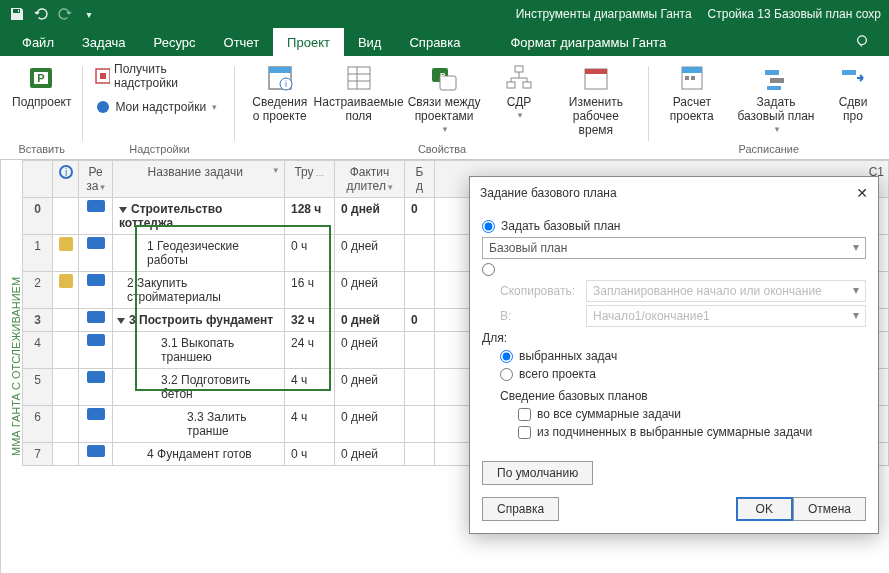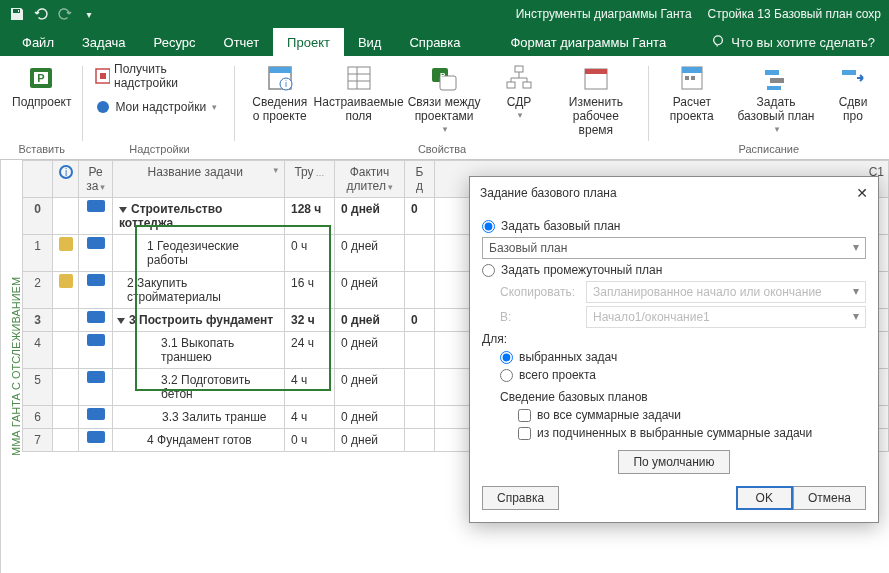--- a/index.html
+++ b/index.html
@@ -149,21 +149,21 @@
   .dlg-title { display:flex; align-items:center; padding:8px 10px; border-bottom:none;}
   .dlg-title .close { margin-left:auto; cursor:pointer; font-size:14px; }
   .dlg-body { padding: 6px 12px 12px; }
   .radio-row, .check-row { display:flex; align-items:center; gap:6px; margin:4px 0; }
   .subgroup { margin-left: 18px; }
   .field-row { display:flex; align-items:center; gap:6px; margin:3px 0;}
   .field-row label { width:80px; color:#555;}
   .field-row .combo { flex:1; border:1px solid #aaa; padding:3px 20px 3px 6px; position:relative; color:#555;}
   .field-row .combo::after {content:"▾"; position:absolute; right:6px; top:2px; color:#888;}
   .field-row.disabled label,.field-row.disabled .combo{color:#bbb;border-color:#ddd;}
-  .dlg-buttons { display:flex; gap:8px; justify-content:center; margin-top:10px;}
+  .dlg-buttons { display:flex; gap:8px; justify-content:flex-start; margin-top:22px;}
   .dlg-buttons.split { justify-content:space-between;}
   .btn {
     border: 1px solid #999;
     padding: 4px 14px;
     background:#f4f4f4;
     cursor:pointer;
     font-size:12px;
   }
   .btn.primary { border:2px solid #2f73c7; padding:3px 18px;}
   .section-title{margin:8px 0 4px; color:#333;}
@@ -203,21 +203,20 @@
   <div class="tab">Ресурс</div>
   <div class="tab">Отчет</div>
   <div class="tab active">Проект</div>
   <div class="tab">Вид</div>
   <div class="tab">Справка</div>
   <div class="tab" style="margin-left:22px">Формат диаграммы Ганта</div>
   <div class="tab help">
     <svg width="14" height="14" viewBox="0 0 16 16">
         <path fill="none" stroke="#fff" stroke-width="1.5" d="M8 11a5 5 0 1 0-5-5c0 2 1 3 2 4 1 1 2 1 2 1v2M8 15h0"></path>
       </svg>
-    <span>Что вы хотите сделать?</span>
   </div>
 </div>
 
 <div class="ribbon">
   <div class="group">
     <div class="group-buttons">
       <div class="big-btn">
         <span class="ico">
           <svg width="28" height="28">
               <rect x="2" y="4" width="22" height="20" fill="#2e7d32" rx="2"></rect>
@@ -440,21 +439,21 @@
             <td style="padding-left:48px">3.2 Подготовить бетон</td>
             <td>4 ч</td>
             <td>0 дней</td>
             <td></td>
             <td></td>
           </tr>
           <tr>
             <td class="row-num">6</td>
             <td class="icon-cell"></td>
             <td class="icon-cell"><span class="mode-icon"></span></td>
-            <td style="padding-left:49px">3.3 Залить транше</td>
+            <td style="padding-left:74px">3.3 Залить транше</td>
             <td>4 ч</td>
             <td>0 дней</td>
             <td></td>
             <td></td>
           </tr>
           <tr>
             <td class="row-num">7</td>
             <td class="icon-cell"></td>
             <td class="icon-cell"><span class="mode-icon"></span></td>
             <td style="padding-left:34px">4 Фундамент готов</td>
@@ -478,21 +477,20 @@
   <div class="dlg-body">
     <div class="radio-row">
       <input type="radio" checked="" style="">
       <span>Задать базовый план</span>
     </div>
     <div class="field-row subgroup">
       <div class="combo">Базовый план</div>
     </div>
     <div class="radio-row">
       <input type="radio" style="">
-      <span>Задать промежуточный план</span>
     </div>
     <div class="subgroup">
       <div class="field-row disabled">
         <label>Скопировать:</label>
         <div class="combo">Запланированное начало или окончание</div>
       </div>
       <div class="field-row disabled">
         <label>В:</label>
         <div class="combo">Начало1/окончание1</div>
       </div>

